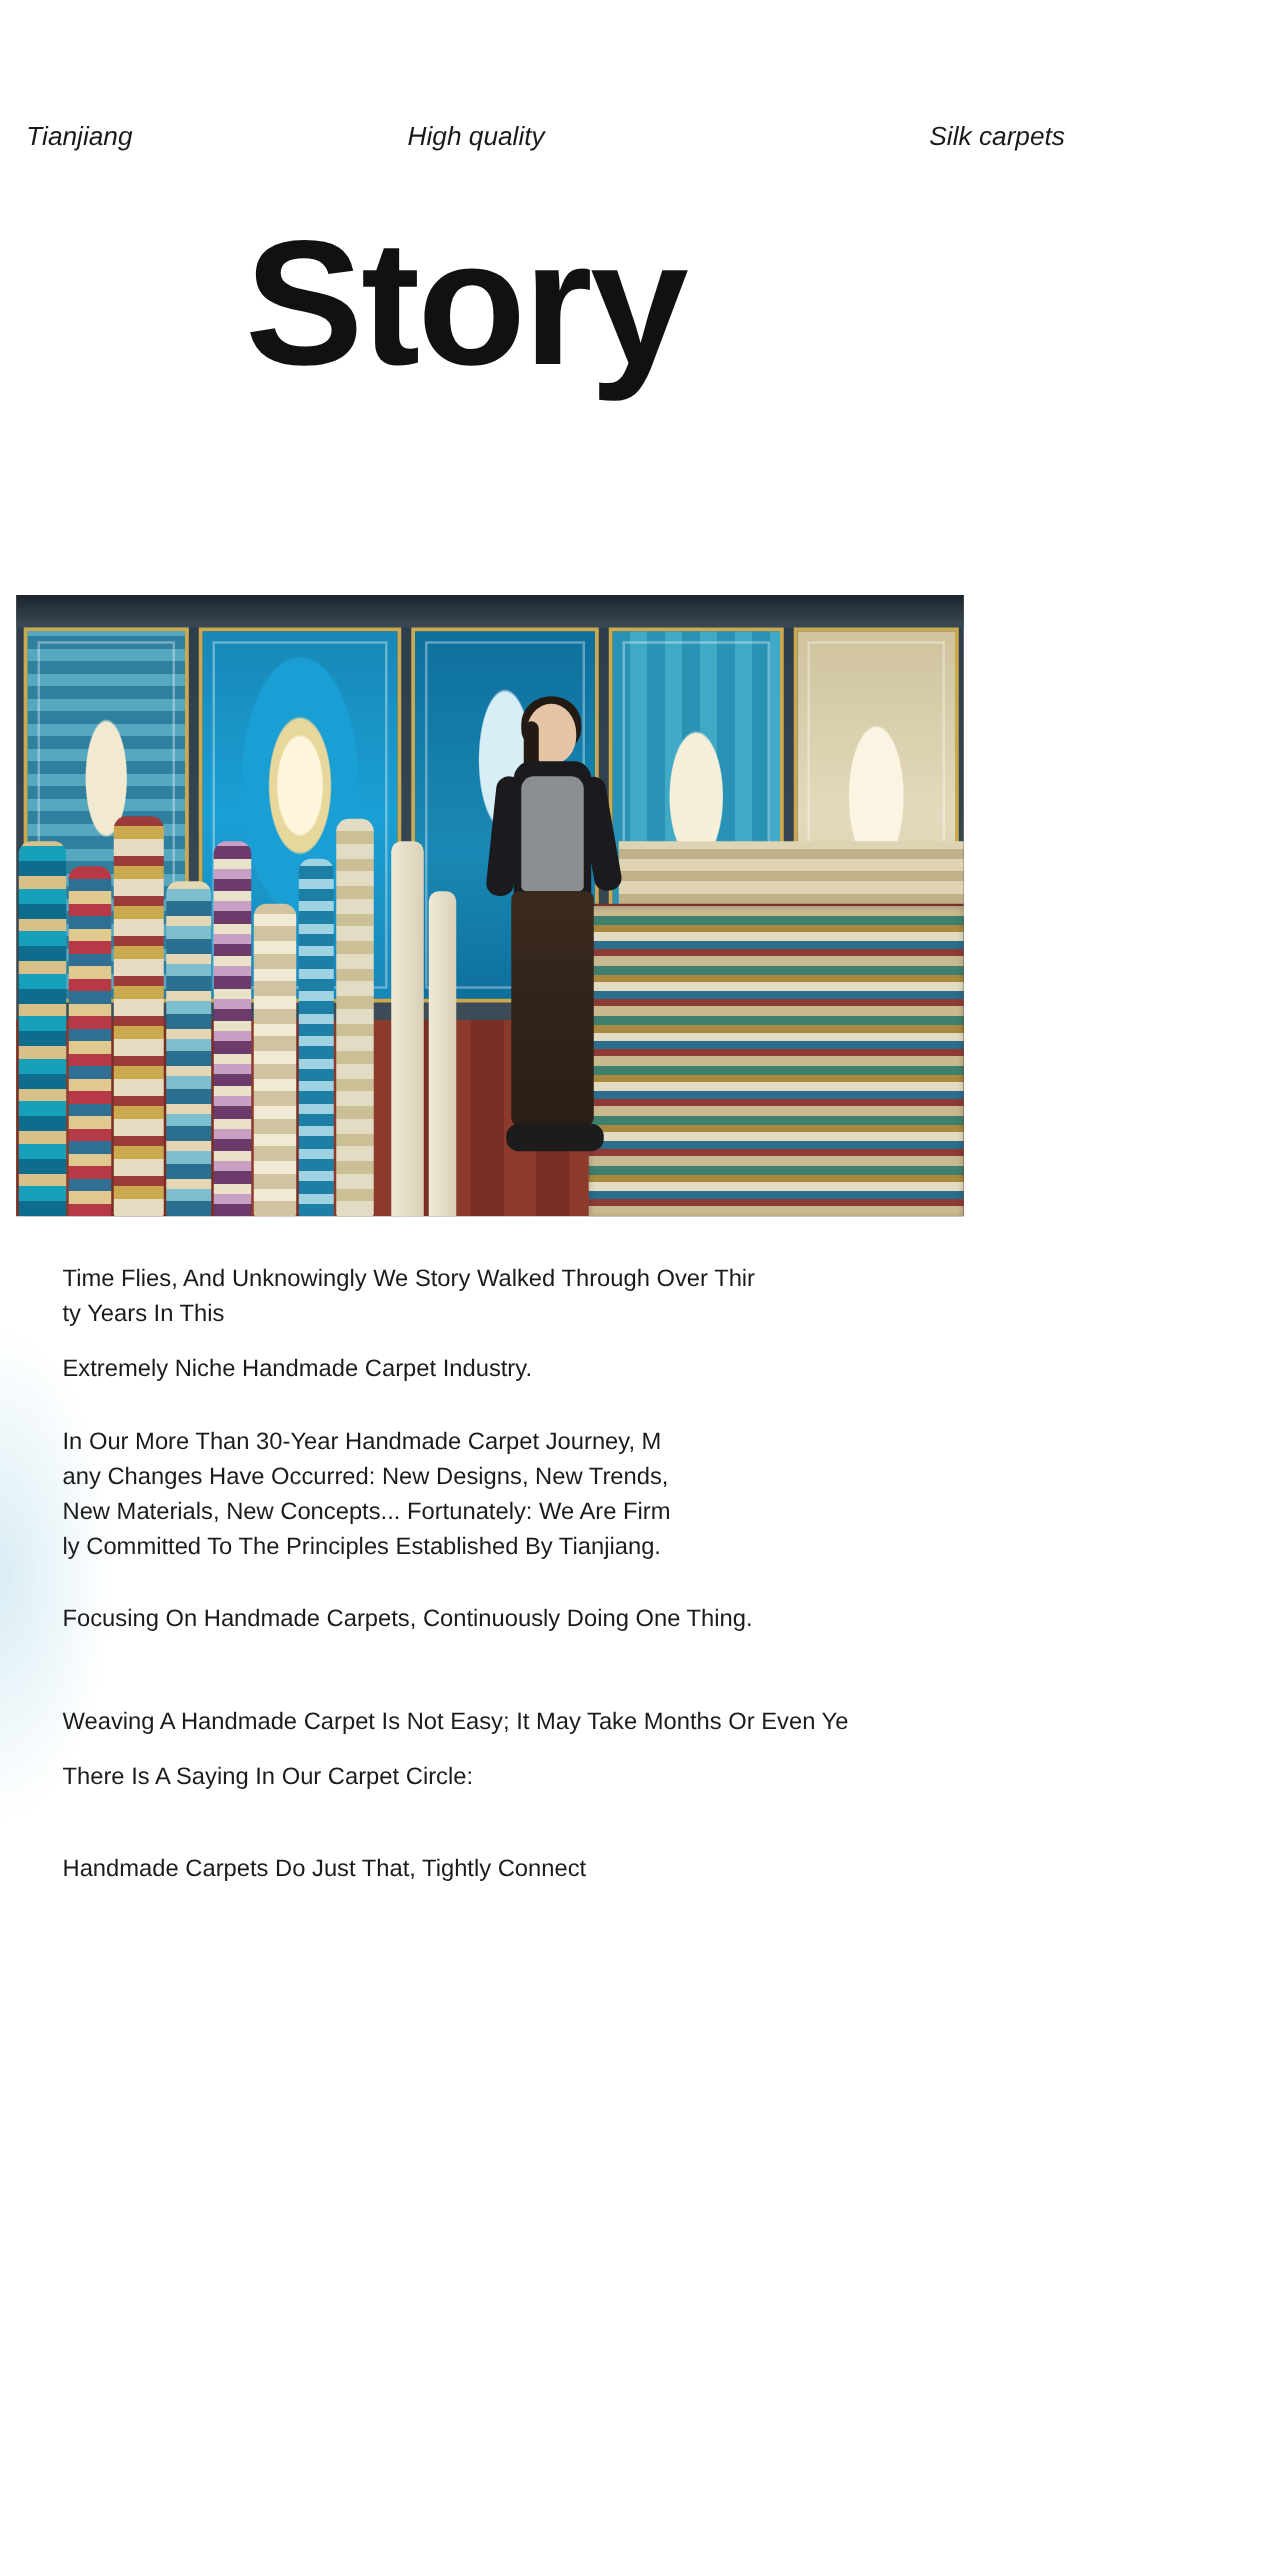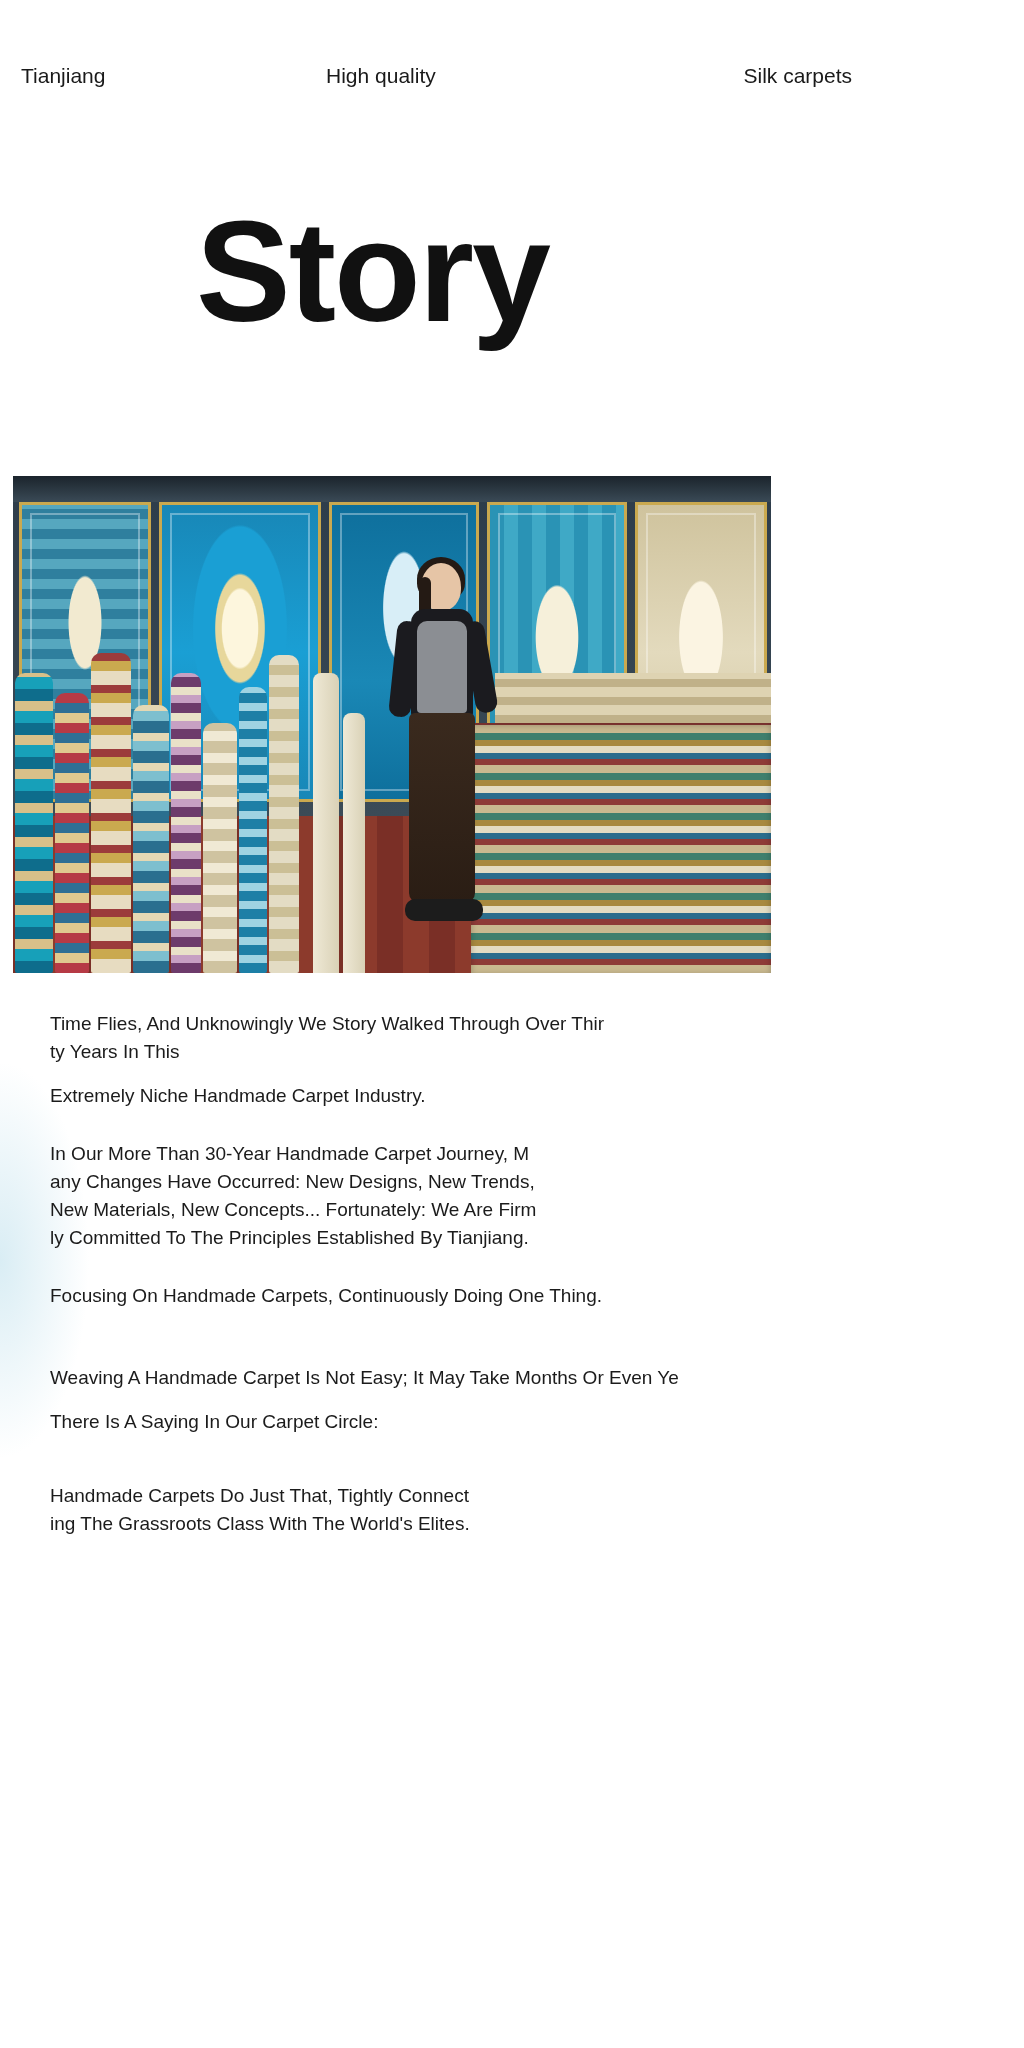--- a/index.html
+++ b/index.html
@@ -12,24 +12,25 @@
     height: 2048px;
     position: relative;
     font-family: "Liberation Sans", sans-serif;
     color: #1a1a1a;
     overflow: hidden;
   }
 
   
   .top-row {
     position: absolute;
-    top: 60px;
+    top: 94px;
     left: 0;
     width: 872px;
     height: 32px;
+    font-style: italic;
   }
   .top-item {
     position: absolute;
     font-size: 21px;
     line-height: 32px;
     color: #1a1a1a;
     white-space: nowrap;
   }
   .top-item.left   { left: 21px; }
   .top-item.center { left: 326px; text-align: right; }
@@ -46,21 +47,20 @@
   .hero-title {
     position: absolute;
     left: 196px;
     top: 8px;
     font-size: 142px;
     font-weight: 700;
     letter-spacing: -2px;
     line-height: 150px;
     color: #111111;
     white-space: nowrap;
-    margin-top: 29px;
   }
   .hero-vertical {
     position: absolute;
     left: 330px;
     top: 318px;
     width: 22px;
     font-size: 19px;
     font-weight: 700;
     line-height: 20px;
     color: #111111;
@@ -350,14 +350,13 @@
   <p>ly Committed To The Principles Established By Tianjiang.</p>
   <div class="gap-md"></div>
   <p>Focusing On Handmade Carpets, Continuously Doing One Thing.</p>
   <div class="gap-lg"></div>
   <p class="nowrap">Weaving A Handmade Carpet Is Not Easy; It May Take Months Or Even Ye</p>
   <div class="gap-sm"></div>
   <p>There Is A Saying In Our Carpet Circle:</p>
   <div class="gap-sm"></div>
   <div class="gap-md"></div>
   <p>Handmade Carpets Do Just That, Tightly Connect</p>
-  <p>ing The Grassroots Class With The World's Elites.</p>
 </div>
 
 </body></html>

